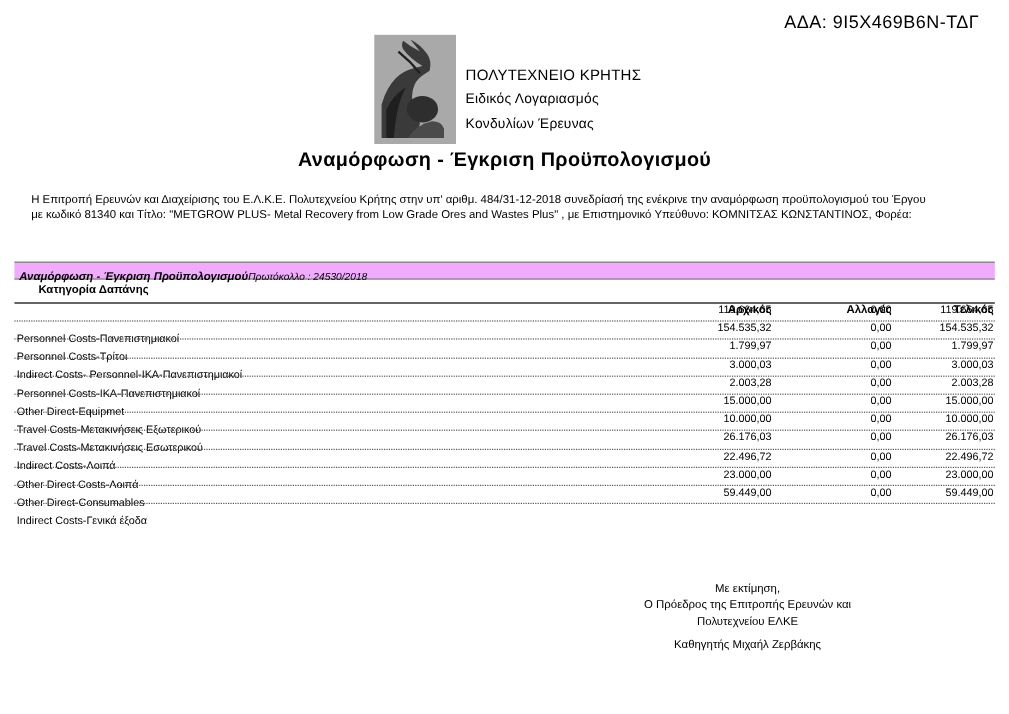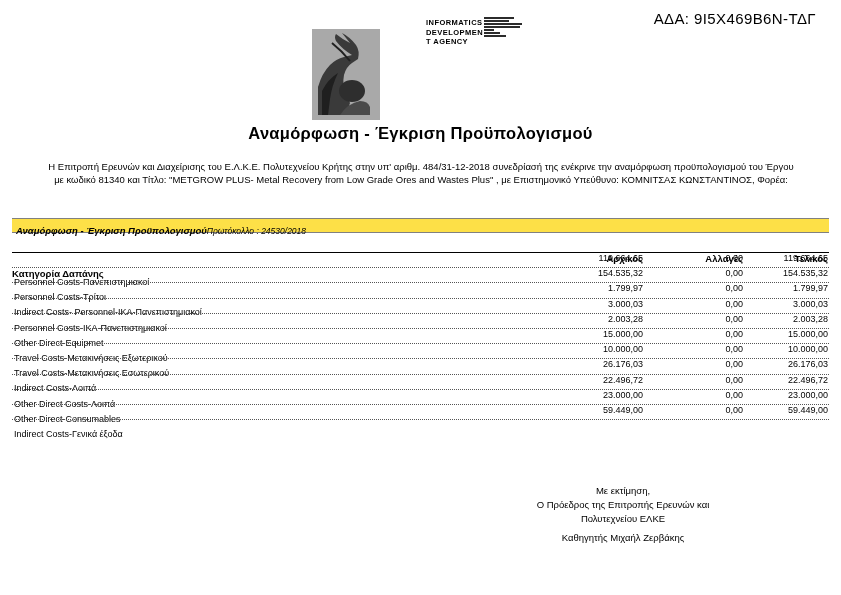--- a/index.html
+++ b/index.html
@@ -116,33 +116,33 @@
   }
 
   
   .intro {
     position: absolute;
     top: 160px;
     left: 26px;
     width: 790px;
     font-size: 9.5px;
     line-height: 13.2px;
-    text-align: center;
+    text-align: left;
   }
   .intro div { white-space: nowrap; }
 
   
   .table-wrap {
     position: absolute;
     top: 218px;
     left: 12px;
     width: 817px;
   }
   .band {
-    background: #fde047;
+    background: #f0abfc;
     border-top: 1px solid #808080;
     border-bottom: 1px solid #808080;
     height: 15px;
     padding: 1px 0 0 4px;
     box-sizing: border-box;
     white-space: nowrap;
   }
   .band .band-title {
     font-size: 9.5px;
     font-weight: bold;
@@ -154,25 +154,24 @@
   }
 
   .thead {
     position: relative;
     height: 16px;
     border-bottom: 1px solid #000000;
     margin-top: 3px;
   }
   .thead .h-cat {
     position: absolute;
-    left: 0;
+    left: 20px;
     top: 0;
     font-size: 9.5px;
     font-weight: bold;
-    margin-top: 32px;
   }
   .thead .h-num {
     position: absolute;
     top: 17px;
     font-size: 9.5px;
     font-weight: bold;
     text-align: right;
   }
   .h-c1 { right: 186px; }
   .h-c2 { right: 86px; }
@@ -226,37 +225,26 @@
     <svg width="68" height="91" viewBox="0 0 68 91" xmlns="http://www.w3.org/2000/svg">
       <rect x="0" y="0" width="68" height="91" fill="#a9a9a9"></rect>
       <path d="M6 86 L6 58 Q10 44 18 36 Q24 30 32 28 L40 26 Q30 20 24 12 Q22 8 24 5 Q30 10 38 14 L30 4 Q38 8 44 16 Q48 22 46 30 L40 34 Q34 38 32 46 Q30 56 34 64 L38 74 L34 86 Z" fill="#3a3a3a"></path>
       <path d="M10 62 Q16 50 26 44 Q20 56 18 70 L16 86 L10 86 Z" fill="#1f1f1f"></path>
       <ellipse cx="40" cy="62" rx="13" ry="11" fill="#2e2e2e"></ellipse>
       <path d="M28 86 Q36 74 48 72 Q56 72 58 78 L58 86 Z" fill="#4a4a4a"></path>
       <path d="M20 14 Q30 22 38 32" stroke="#202020" stroke-width="2" fill="none"></path>
     </svg>
   </div>
 
-  <div class="idamark">
-    <div class="ida-left">
-      <div>INFORMATICS</div>
-      <div>DEVELOPMEN</div>
-      <div>T AGENCY</div>
-    </div>
-    <div class="ida-right">
-      <div class="sigline w1"></div>
-      <div class="sigline w2"></div>
-      <div class="sigline w3"></div>
-      <div class="sigline w4"></div>
-      <div class="sigline w5"></div>
-      <div class="sigline w6"></div>
-      <div class="sigline w7"></div>
-    </div>
+
+  <div class="uni-lines">
+    <div class="l1">ΠΟΛΥΤΕΧΝΕΙΟ ΚΡΗΤΗΣ</div>
+    <div class="l2">Ειδικός Λογαριασμός</div>
+    <div class="l3">Κονδυλίων Έρευνας</div>
   </div>
-
 </div>
 
 <div class="doc-title">Αναμόρφωση - Έγκριση Προϋπολογισμού</div>
 
 <div class="intro">
   <div>Η Επιτροπή Ερευνών και Διαχείρισης του Ε.Λ.Κ.Ε. Πολυτεχνείου Κρήτης στην υπ' αριθμ. 484/31-12-2018 συνεδρίασή της ενέκρινε την αναμόρφωση προϋπολογισμού του Έργου</div>
   <div>με κωδικό 81340 και Τίτλο: "METGROW PLUS- Metal Recovery from Low Grade Ores and Wastes Plus" , με Επιστημονικό Υπεύθυνο: ΚΟΜΝΙΤΣΑΣ ΚΩΝΣΤΑΝΤΙΝΟΣ, Φορέα:</div>
 </div>
 
 <div class="table-wrap">

